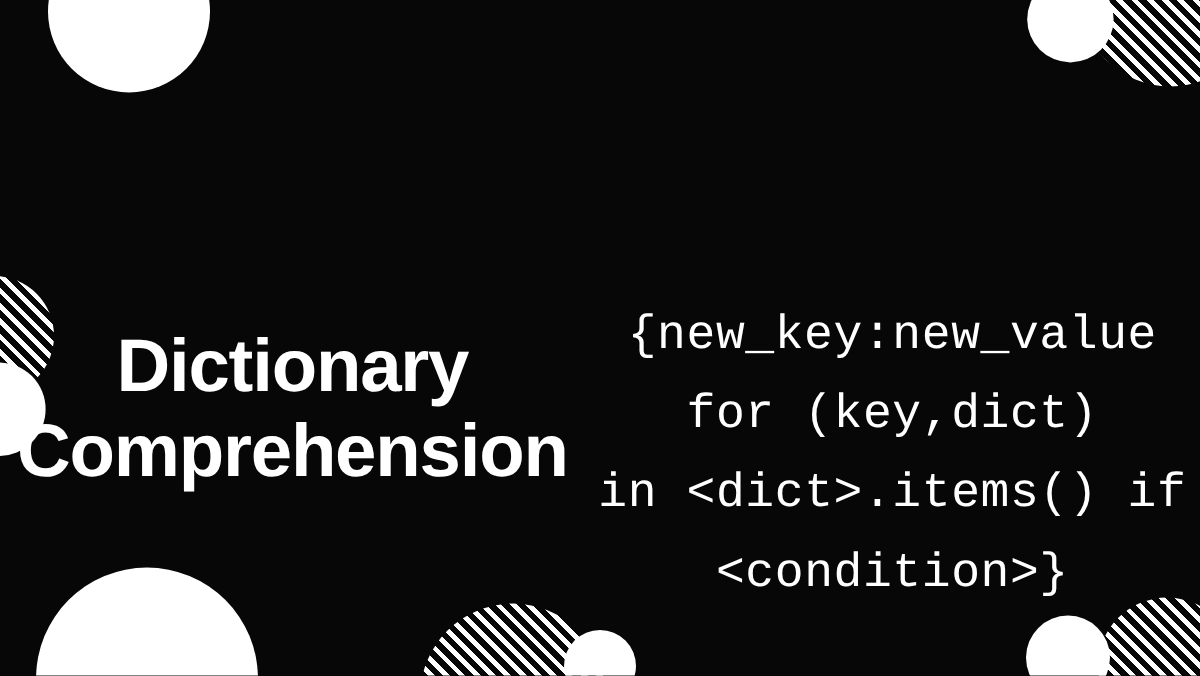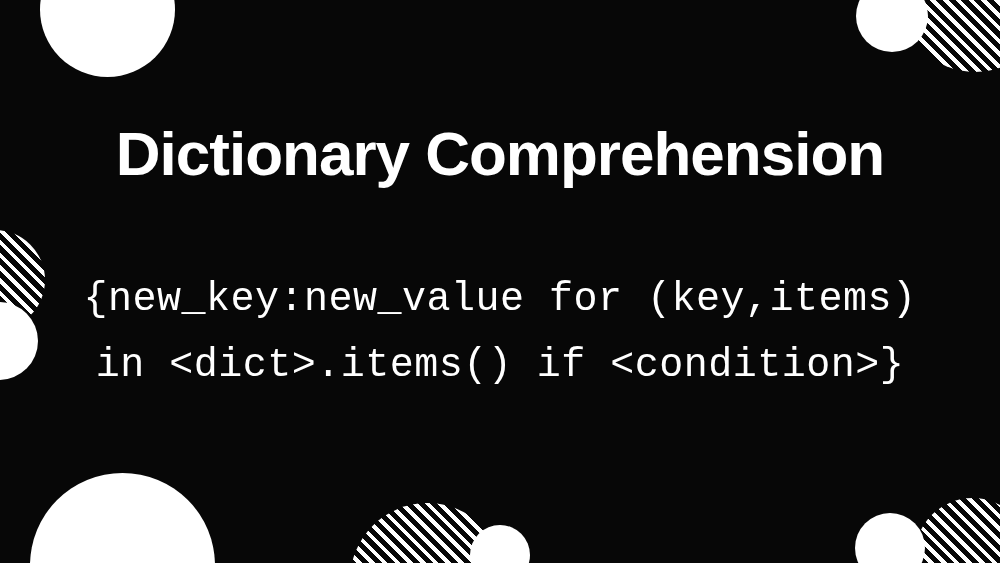--- a/index.html
+++ b/index.html
@@ -13,21 +13,21 @@
     background: #070707;
     position: relative;
     overflow: hidden;
     font-family: Arial, Helvetica, sans-serif;
   }
   .slide {
     width: 100%;
     height: 100%;
     position: relative;
     display: flex;
-    flex-direction: column;
+    flex-direction: row;
     align-items: center;
     justify-content: flex-start;
     padding-top: 118px;
   }
   .title {
     color: #ffffff;
     font-weight: 900;
     font-size: 62px;
     letter-spacing: -1px;
     text-align: center;
@@ -146,17 +146,17 @@
 
   <div class="hatched h-bc"></div>
   <div class="circle c-bc"></div>
 
   <div class="hatched h-br"></div>
   <div class="circle c-br"></div>
 
   <h1 class="title">Dictionary Comprehension</h1>
 
   <div class="code-block">
-    <div>{new_key:new_value for (key,items)</div>
+    <div>{new_key:new_value for (key,dict)</div>
     <div>in &lt;dict&gt;.items() if &lt;condition&gt;}</div>
   </div>
 
 </div>
 
 </body></html>

